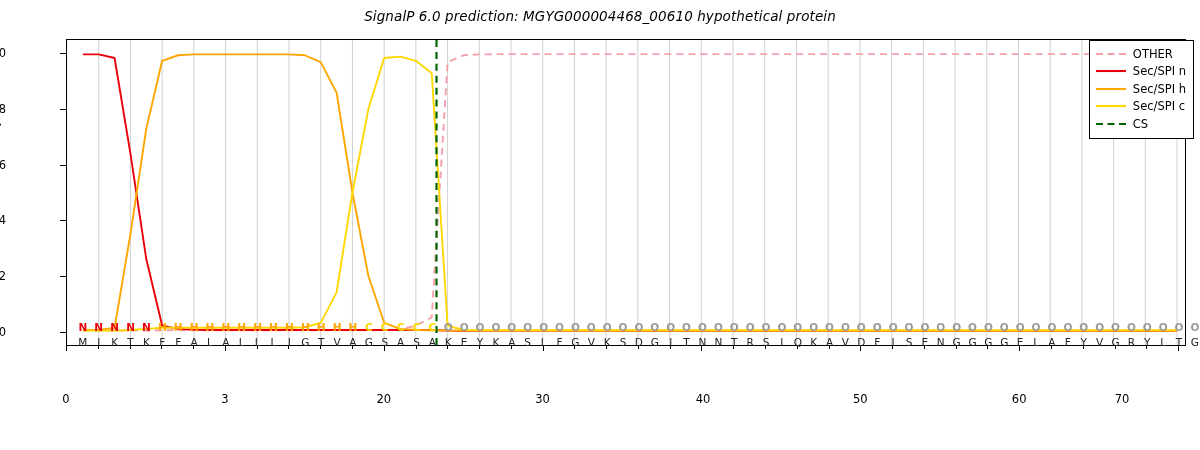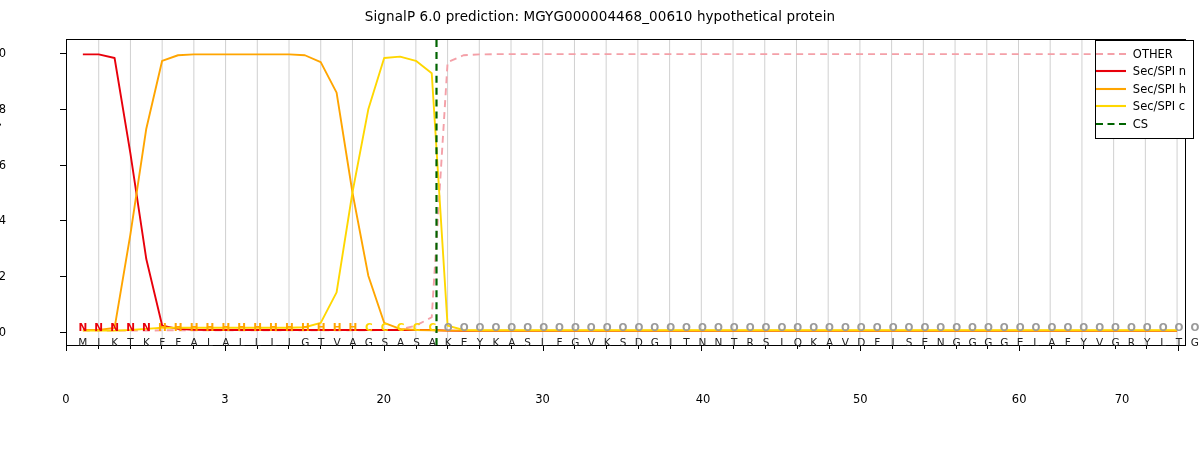--- a/index.html
+++ b/index.html
@@ -1,21 +1,21 @@
 <!DOCTYPE html>
 <html><head>
 <meta charset="utf-8">
 <style>
   html,body{margin:0;padding:0;}
   body{width:1200px;height:450px;background:#ffffff;
        font-family:"DejaVu Sans","Liberation Sans",sans-serif;overflow:hidden;}
   #figure{position:relative;width:1200px;height:450px;}
 
   #chart-title{position:absolute;left:0;top:8px;width:1200px;text-align:center;
-      font-size:13.5px;color:#000;letter-spacing:.1px;}
+      font-size:13.5px;color:#000;letter-spacing:.1px;font-style:italic;}
 
   
   #plot-area{position:absolute;left:66px;top:39px;width:1120px;height:307px;
       border:1px solid #000;box-sizing:border-box;background:#fff;}
   #grid-layer,#seq-layer,#curve-layer{position:absolute;left:0;top:0;width:100%;height:100%;}
   #grid-layer line{stroke:#d0d0d0;stroke-width:1;}
 
   
   #ylabel{position:absolute;left:-6px;top:150px;transform:translate(-50%,-50%) rotate(-90deg);
       transform-origin:center;font-size:11.5px;color:#000;white-space:nowrap;}
@@ -36,21 +36,21 @@
       transform:translateX(-50%);white-space:nowrap;line-height:1;}
   .seq-region{top:282px;font-weight:700;}
   .seq-letter{top:297px;color:#222;}
   .reg-N{color:#e8000b;}
   .reg-H{color:#ffa500;}
   .reg-C{color:#ffd700;}
   .reg-O{color:#9a9a9a;}
 
   
   #legend{position:absolute;right:6px;top:40px;background:#fff;border:1px solid #000;
-      padding:4px 7px 5px 0;box-sizing:border-box;}
+      padding:4px 7px 5px 6px;box-sizing:border-box;}
   .legend-row{display:flex;align-items:center;height:17.5px;}
   .legend-swatch{width:30px;height:12px;margin-right:7px;position:relative;flex:none;}
   .legend-swatch svg{position:absolute;left:0;top:0;}
   .legend-label{font-size:11.5px;color:#000;white-space:nowrap;}
 </style>
 </head>
 <body>
 
 <div id="figure">
 

